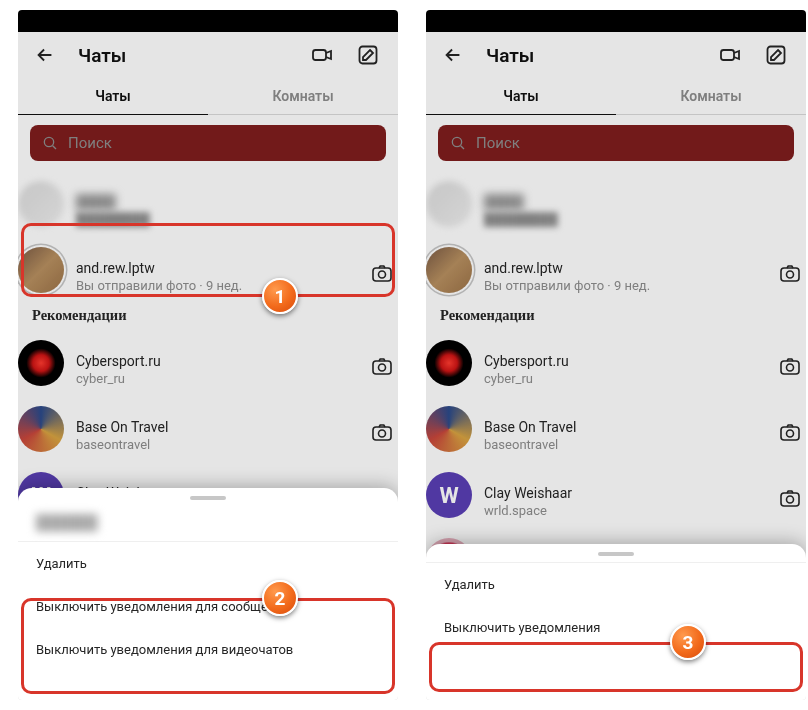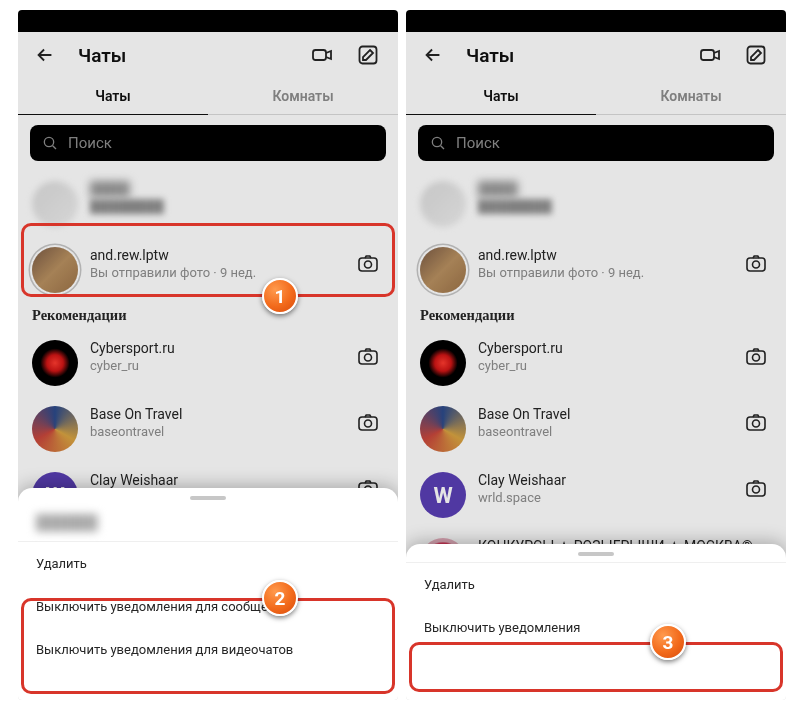--- a/index.html
+++ b/index.html
@@ -5,21 +5,21 @@
     * { box-sizing: border-box; margin: 0; padding: 0; }
     body {
       font-family: -apple-system, BlinkMacSystemFont, "Segoe UI", Roboto, Helvetica, Arial, sans-serif;
       background: #fff;
       width: 808px;
       height: 710px;
       position: relative;
     }
     .workspace {
       display: flex;
-      gap: 8px;
+      gap: 28px;
       padding: 10px 18px;
     }
     .phone {
       width: 380px;
       position: relative;
       border-radius: 4px;
       overflow: hidden;
       background: #fff;
     }
     .blackbar { height: 22px; background: #000; }
@@ -52,34 +52,34 @@
       font-weight: 600;
       color: #8e8e8e;
     }
     .tab.active {
       color: #111;
       border-bottom: 1.5px solid #111;
       margin-bottom: -1px;
     }
     .search {
       margin: 10px 12px;
-      background: #000000;
+      background: #7f1d1d;
       border-radius: 8px;
       height: 36px;
       display: flex;
       align-items: center;
       padding: 0 12px;
       color: #8e8e8e;
       font-size: 15px;
     }
     .search svg { margin-right: 10px; }
     .chat-row {
       display: flex;
-      align-items: flex-start;
-      padding: 10px 14px;
+      align-items: flex-end;
+      padding: 10px 0;
       gap: 12px;
     }
     .avatar {
       width: 46px; height: 46px; border-radius: 50%;
       background: #ccc;
       flex-shrink: 0;
       position: relative;
       overflow: hidden;
     }
     .avatar.blur { filter: blur(3px); background: linear-gradient(135deg,#ddd,#eee); }

